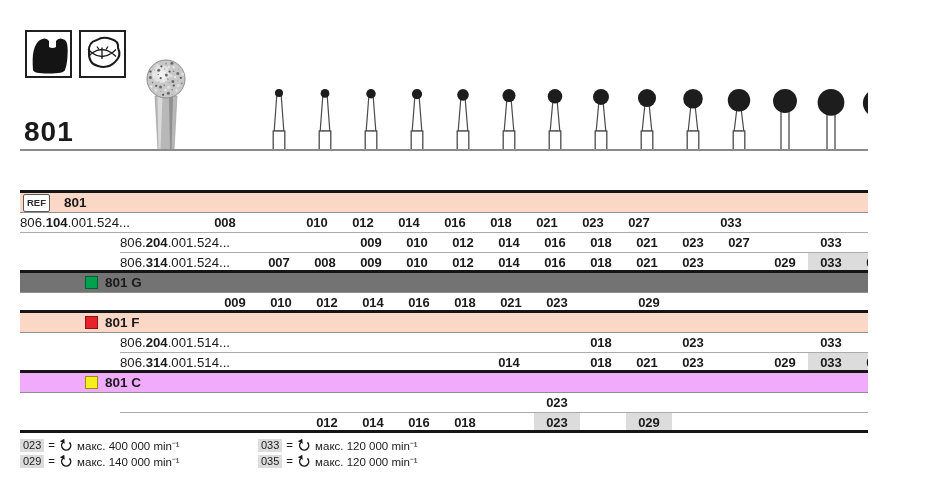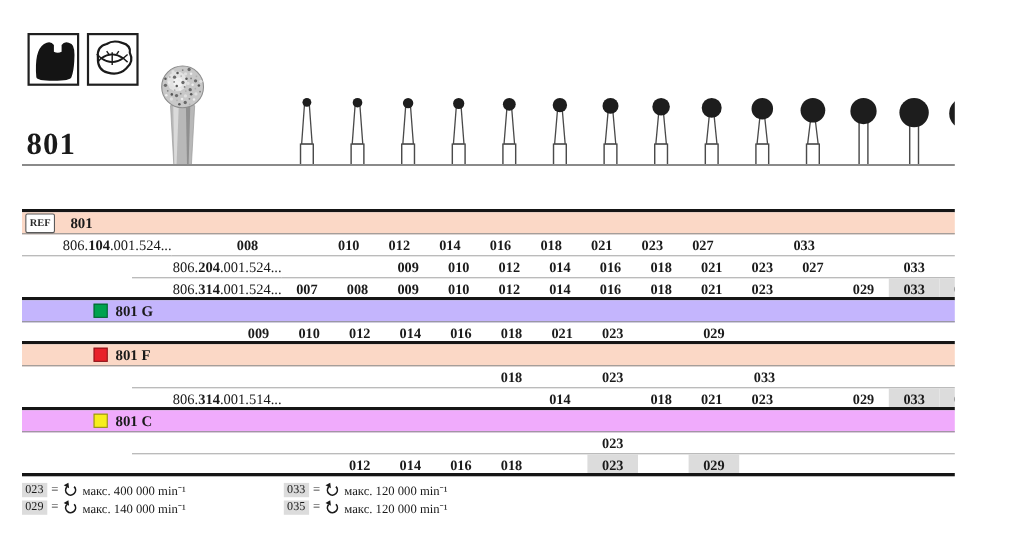--- a/index.html
+++ b/index.html
@@ -1,36 +1,36 @@
 <!DOCTYPE html>
 <html><head>
 <meta charset="utf-8">
 <style>
   html,body{margin:0;padding:0;background:#fff;}
   .page{position:relative;width:868px;height:500px;background:#ffffff;overflow:hidden;
-        font-family:Liberation Serif, serif;color:#1a1a1a;}
+        font-family:Liberation Sans, sans-serif;color:#1a1a1a;}
 
   
   .iconbox{position:absolute;top:30px;width:47px;height:48px;border:2px solid #1f1f1f;
            background:#fff;box-sizing:border-box;}
   .iconbox.b1{left:25px;}
   .iconbox.b2{left:79px;}
 
   .product-number{position:absolute;left:24px;top:116px;font-size:28px;font-weight:bold;
                   letter-spacing:1px;}
 
   #topsvg{position:absolute;left:0;top:0;width:926px;height:175px;}
 
   
   #table{position:absolute;left:20px;top:190px;width:886px;border-top:3px solid #151515;}
   .trow{display:flex;height:20px;line-height:20px;font-size:13px;box-sizing:border-box;}
   .trow.pink{border-bottom:1px solid #8f8f8f;}
   .trow.thick{border-bottom:3px solid #151515;}
   .left{width:100px;flex:none;display:flex;align-items:center;}
-  .codez{width:136px;flex:none;white-space:nowrap;text-align:right;}
+  .codez{width:136px;flex:none;white-space:nowrap;}
   .cells{flex:1;display:flex;}
   .iso .codez,.iso .cells{border-bottom:1px solid #ababab;}
   .trow.thick .codez,.trow.thick .cells{border-bottom:none;}
   .cell{width:46px;flex:none;text-align:center;font-weight:bold;box-sizing:border-box;}
   .cell.hl{background:#dcdcdc;}
   .badge{display:inline-block;border:1px solid #5a5a5a;border-radius:2px;font-size:9.5px;
          font-weight:bold;line-height:12px;padding:2px 3px;margin-left:3px;color:#2a2a2a;background:#fff;}
   .ref-label{font-weight:bold;margin-left:14px;font-size:13.5px;}
   .sq{display:inline-block;width:13px;height:13px;margin-left:65px;margin-right:7px;
       border:1px solid rgba(0,0,0,.4);box-sizing:border-box;align-self:center;}
@@ -256,21 +256,21 @@
           <div class="cell">016</div>
           <div class="cell">018</div>
           <div class="cell">021</div>
           <div class="cell">023</div>
           <div class="cell"></div>
           <div class="cell">029</div>
           <div class="cell hl" style="background: rgb(220, 220, 220);">033</div>
           <div class="cell hl" style="background: rgb(220, 220, 220);">035</div>
         </div>
       </div>
-      <div class="trow pink" style="background: #c4b5fd;">
+      <div class="trow pink" style="background: #737373;">
         <span class="sq" style="background: rgb(0, 162, 79);"></span>
         <span class="sec-label">801 G</span>
       </div>
       <div class="trow iso thick">
         <div class="left"></div>
         <div class="cells">
           <div class="cell"></div>
           <div class="cell"></div>
           <div class="cell">009</div>
           <div class="cell">010</div>
@@ -285,20 +285,21 @@
           <div class="cell"></div>
           <div class="cell"></div>
         </div>
       </div>
       <div class="trow pink" style="background: rgb(251, 216, 198);">
         <span class="sq" style="background: rgb(232, 33, 42);"></span>
         <span class="sec-label">801 F</span>
       </div>
       <div class="trow iso">
         <div class="left"></div>
+        <div class="codez code">806.<b>204</b>.001.514...</div>
         <div class="cells">
           <div class="cell"></div>
           <div class="cell"></div>
           <div class="cell"></div>
           <div class="cell"></div>
           <div class="cell"></div>
           <div class="cell"></div>
           <div class="cell"></div>
           <div class="cell">018</div>
           <div class="cell"></div>

